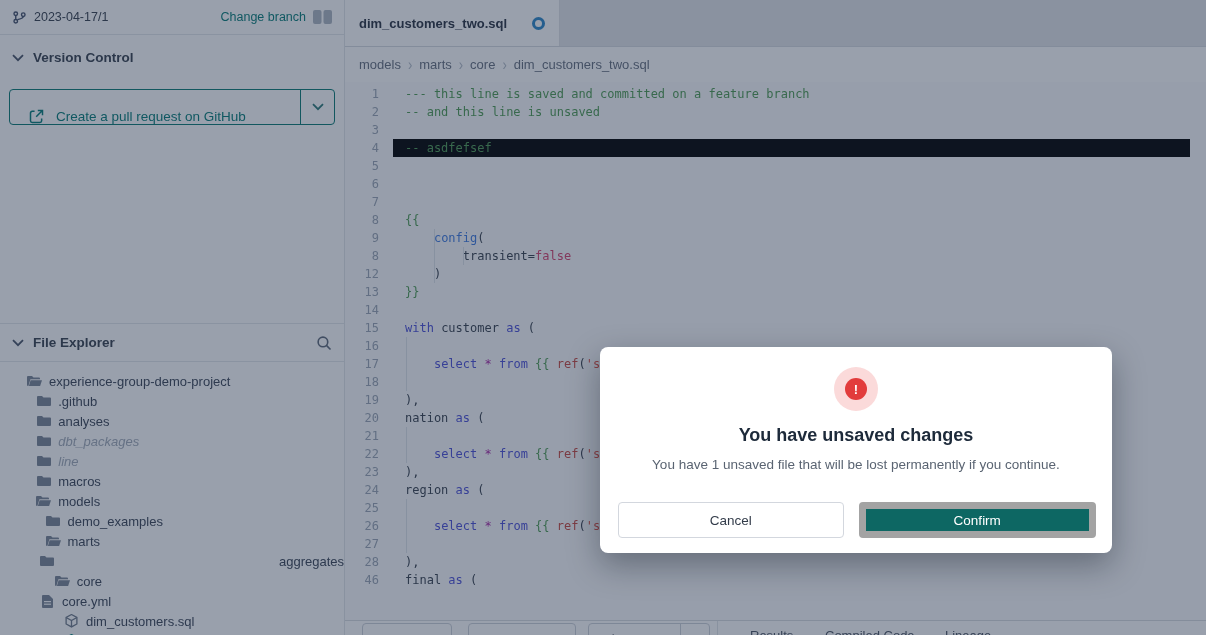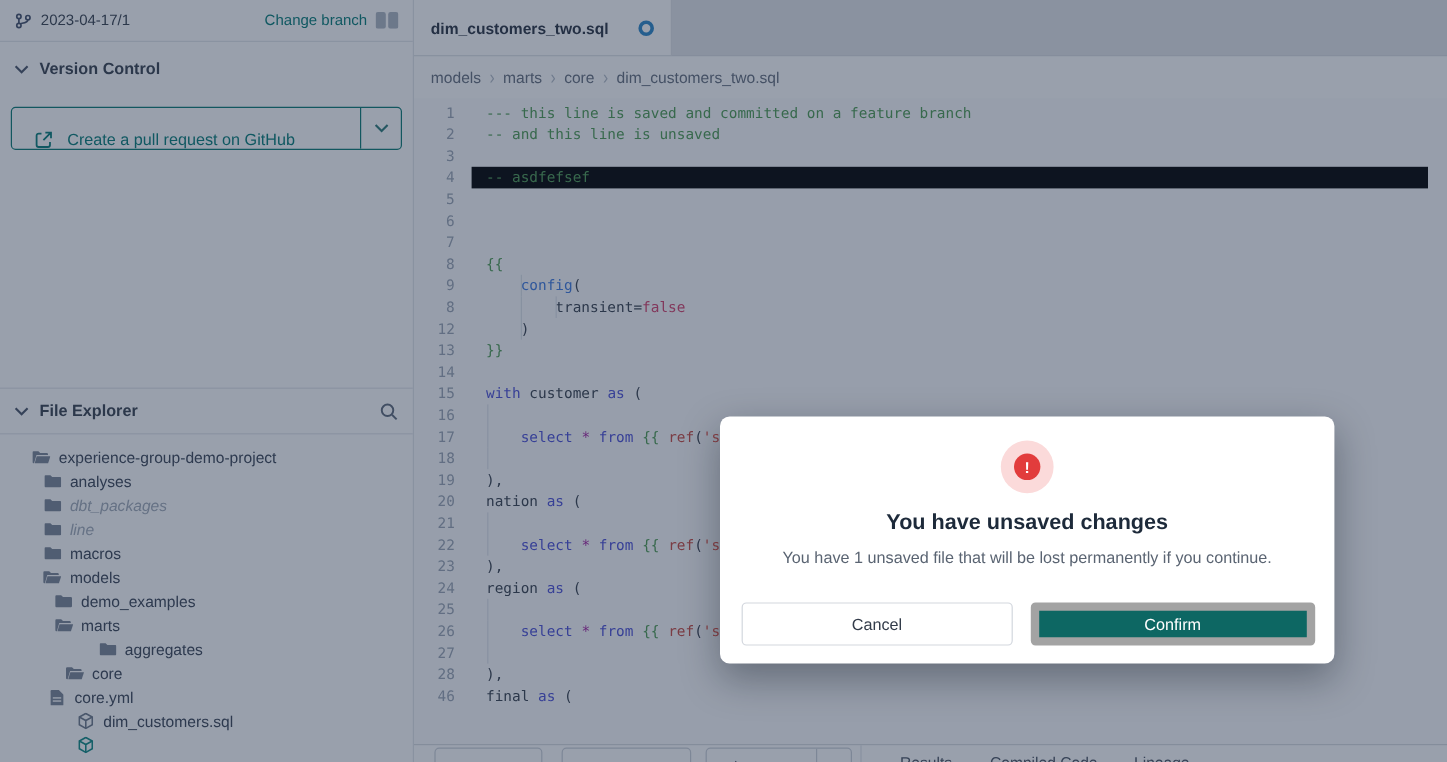--- a/index.html
+++ b/index.html
@@ -147,20 +147,28 @@
             </svg>
           </span>
           <span class="tree-label">experience-group-demo-project</span>
         </div>
         <div class="tree-row" style="padding-left: 36.25px;">
           <span class="tree-icon">
             <svg width="14" height="12" viewBox="0 0 14 12">
               <path fill="#7b8595" d="M0 2a1 1 0 0 1 1-1h4l1.5 1.5H13a1 1 0 0 1 1 1V10a1 1 0 0 1-1 1H1a1 1 0 0 1-1-1z"></path>
             </svg>
           </span>
+          <span class="tree-label">.github</span>
+        </div>
+        <div class="tree-row" style="padding-left: 36.25px;">
+          <span class="tree-icon">
+            <svg width="14" height="12" viewBox="0 0 14 12">
+              <path fill="#7b8595" d="M0 2a1 1 0 0 1 1-1h4l1.5 1.5H13a1 1 0 0 1 1 1V10a1 1 0 0 1-1 1H1a1 1 0 0 1-1-1z"></path>
+            </svg>
+          </span>
           <span class="tree-label">analyses</span>
         </div>
         <div class="tree-row muted" style="padding-left: 36.25px;">
           <span class="tree-icon">
             <svg width="14" height="12" viewBox="0 0 14 12">
               <path fill="#7b8595" d="M0 2a1 1 0 0 1 1-1h4l1.5 1.5H13a1 1 0 0 1 1 1V10a1 1 0 0 1-1 1H1a1 1 0 0 1-1-1z"></path>
             </svg>
           </span>
           <span class="tree-label">dbt_packages</span>
         </div>
@@ -199,21 +207,21 @@
         </div>
         <div class="tree-row" style="padding-left: 45.5px;">
           <span class="tree-icon">
             <svg width="15" height="12" viewBox="0 0 15 12">
               <path fill="#7b8595" d="M0 2a1 1 0 0 1 1-1h4l1.5 1.5H12a1 1 0 0 1 1 1V4.2H3.4L1.4 11H1a1 1 0 0 1-1-1z"></path>
               <path fill="#7b8595" d="M3.6 5.2H15l-1.9 5.8H1.9z"></path>
             </svg>
           </span>
           <span class="tree-label">marts</span>
         </div>
-        <div class="tree-row" style="padding-left: 82px;">
+        <div class="tree-row" style="padding-left: 39px; justify-content: space-between;">
           <span class="tree-icon">
             <svg width="14" height="12" viewBox="0 0 14 12">
               <path fill="#7b8595" d="M0 2a1 1 0 0 1 1-1h4l1.5 1.5H13a1 1 0 0 1 1 1V10a1 1 0 0 1-1 1H1a1 1 0 0 1-1-1z"></path>
             </svg>
           </span>
           <span class="tree-label">aggregates</span>
         </div>
         <div class="tree-row" style="padding-left: 54.75px;">
           <span class="tree-icon">
             <svg width="15" height="12" viewBox="0 0 15 12">

